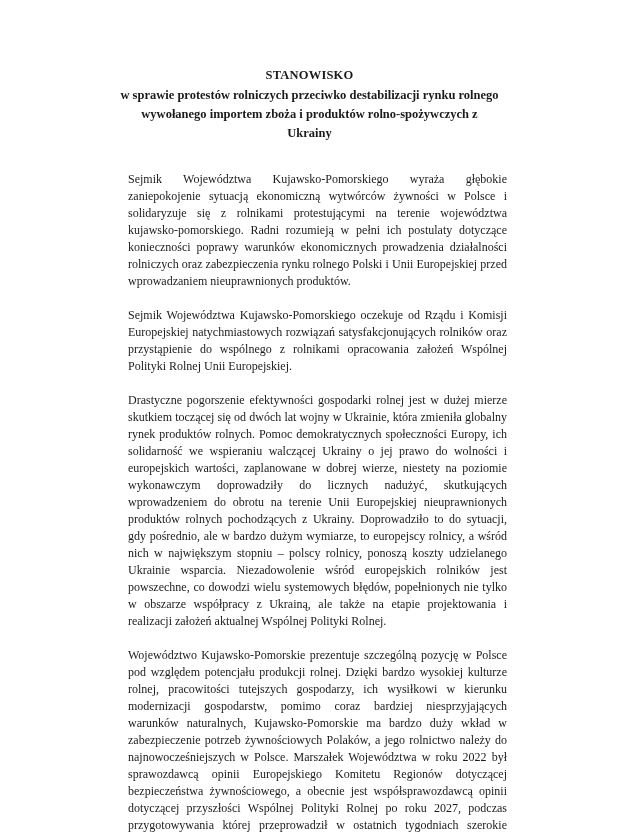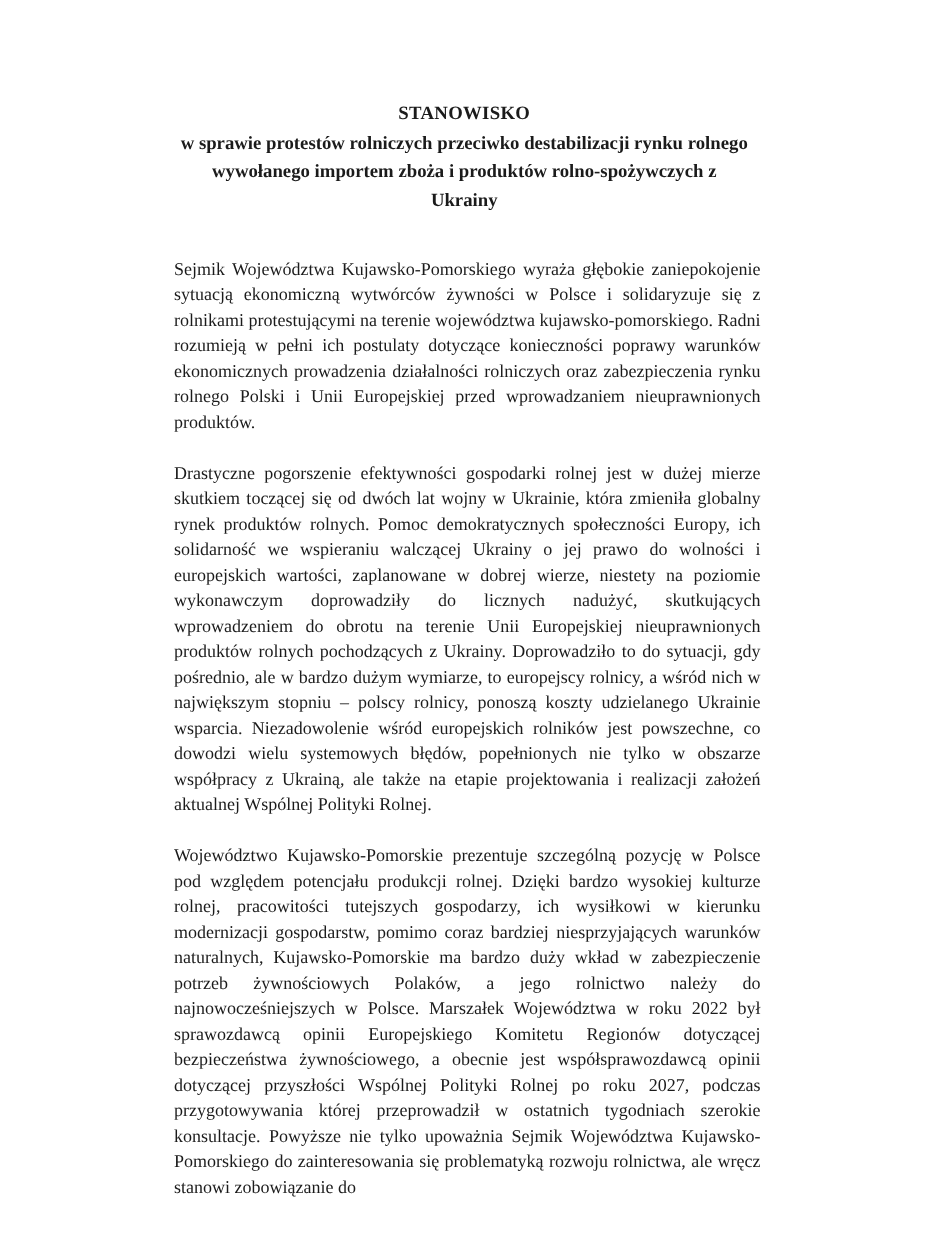--- a/index.html
+++ b/index.html
@@ -32,37 +32,38 @@
     text-align: center;
     font-size: 12.5px;
     font-weight: bold;
     line-height: 19px;
     padding: 0 6px;
   }
   .doc-body {
     margin-top: 28px;
   }
   .doc-body p {
-    margin: 0 0 17px 4px;
+    margin: 0 0 17px 16px;
     font-size: 12px;
     line-height: 17px;
     text-align: justify;
     text-justify: inter-word;
   }
 </style>
 </head>
 <body>
 
 <div class="page" style="color: rgb(27, 27, 27);">
 
   <div class="doc-header">
     <div class="hline">STANOWISKO</div>
   </div>
 
   <div class="doc-subject">w sprawie protestów rolniczych przeciwko destabilizacji rynku rolnego wywołanego importem zboża i produktów rolno-spożywczych z Ukrainy</div>
 
   <div class="doc-body">
     <p>Sejmik Województwa Kujawsko-Pomorskiego wyraża głębokie zaniepokojenie sytuacją ekonomiczną wytwórców żywności w Polsce i solidaryzuje się z rolnikami protestującymi na terenie województwa kujawsko-pomorskiego. Radni rozumieją w pełni ich postulaty dotyczące konieczności poprawy warunków ekonomicznych prowadzenia działalności rolniczych oraz zabezpieczenia rynku rolnego Polski i Unii Europejskiej przed wprowadzaniem nieuprawnionych produktów.</p>
+    <p>Sejmik Województwa Kujawsko-Pomorskiego oczekuje od Rządu i Komisji Europejskiej natychmiastowych rozwiązań satysfakcjonujących rolników oraz przystąpienie do wspólnego z rolnikami opracowania założeń Wspólnej Polityki Rolnej Unii Europejskiej.</p>
     <p>Drastyczne pogorszenie efektywności gospodarki rolnej jest w dużej mierze skutkiem toczącej się od dwóch lat wojny w Ukrainie, która zmieniła globalny rynek produktów rolnych. Pomoc demokratycznych społeczności Europy, ich solidarność we wspieraniu walczącej Ukrainy o jej prawo do wolności i europejskich wartości, zaplanowane w dobrej wierze, niestety na poziomie wykonawczym doprowadziły do licznych nadużyć, skutkujących wprowadzeniem do obrotu na terenie Unii Europejskiej nieuprawnionych produktów rolnych pochodzących z Ukrainy. Doprowadziło to do sytuacji, gdy pośrednio, ale w bardzo dużym wymiarze, to europejscy rolnicy, a wśród nich w największym stopniu – polscy rolnicy, ponoszą koszty udzielanego Ukrainie wsparcia. Niezadowolenie wśród europejskich rolników jest powszechne, co dowodzi wielu systemowych błędów, popełnionych nie tylko w obszarze współpracy z Ukrainą, ale także na etapie projektowania i realizacji założeń aktualnej Wspólnej Polityki Rolnej.</p>
     <p>Województwo Kujawsko-Pomorskie prezentuje szczególną pozycję w Polsce pod względem potencjału produkcji rolnej. Dzięki bardzo wysokiej kulturze rolnej, pracowitości tutejszych gospodarzy, ich wysiłkowi w kierunku modernizacji gospodarstw, pomimo coraz bardziej niesprzyjających warunków naturalnych, Kujawsko-Pomorskie ma bardzo duży wkład w zabezpieczenie potrzeb żywnościowych Polaków, a jego rolnictwo należy do najnowocześniejszych w Polsce. Marszałek Województwa w roku 2022 był sprawozdawcą opinii Europejskiego Komitetu Regionów dotyczącej bezpieczeństwa żywnościowego, a obecnie jest współsprawozdawcą opinii dotyczącej przyszłości Wspólnej Polityki Rolnej po roku 2027, podczas przygotowywania której przeprowadził w ostatnich tygodniach szerokie konsultacje. Powyższe nie tylko upoważnia Sejmik Województwa Kujawsko-Pomorskiego do zainteresowania się problematyką rozwoju rolnictwa, ale wręcz stanowi zobowiązanie do</p>
   </div>
 
 </div>
 
 </body></html>

